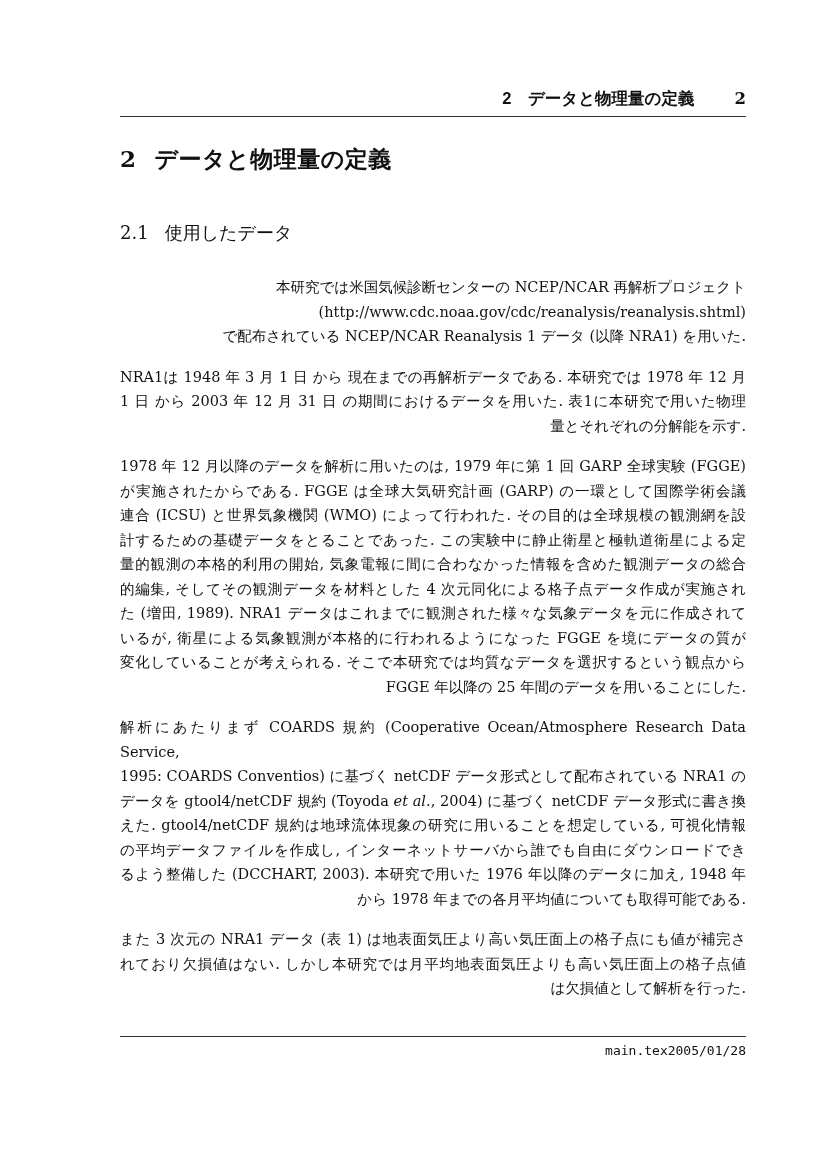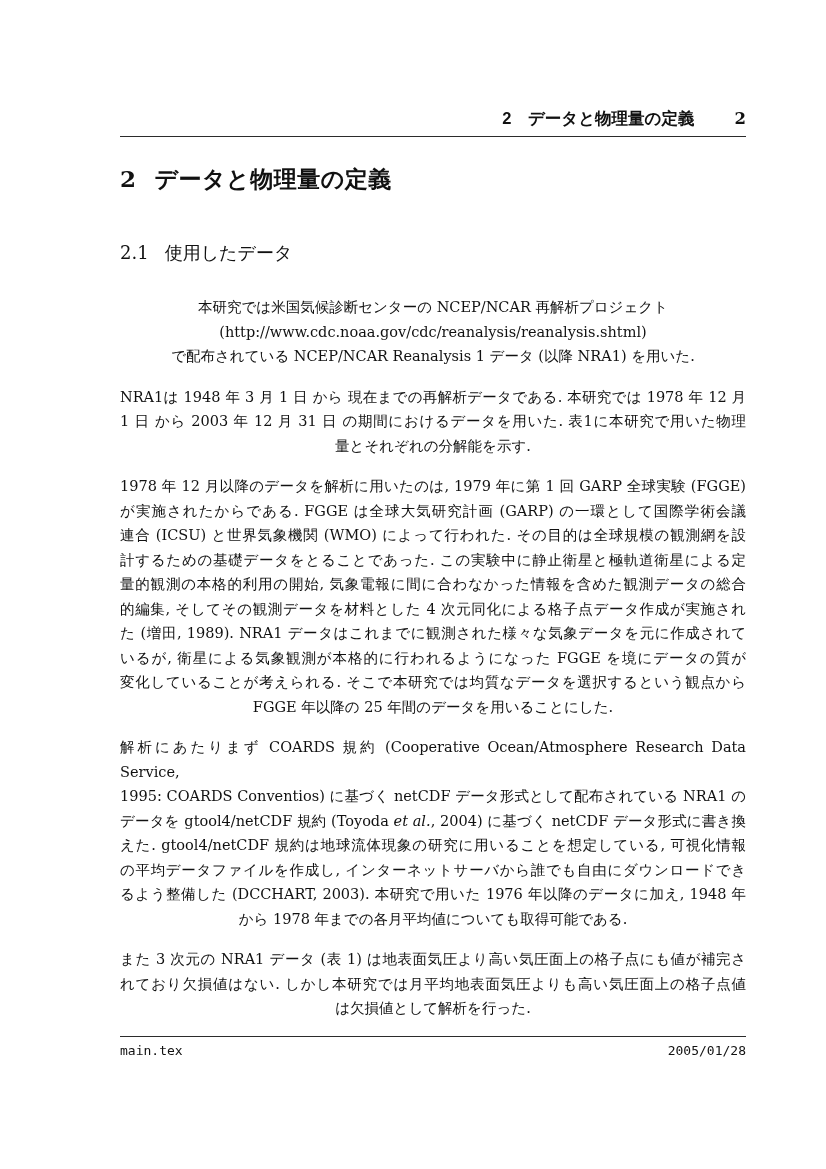--- a/index.html
+++ b/index.html
@@ -11,21 +11,20 @@
     background: #ffffff;
     color: #111111;
     font-family: "DejaVu Serif", "Liberation Serif", serif;
     overflow: hidden;
   }
   .content {
     position: absolute;
     left: 120px;
     top: 88px;
     width: 626px;
-    margin-top: 20px;
   }
   .running-header {
     display: flex;
     justify-content: flex-end;
     align-items: baseline;
     gap: 40px;
     font-family: "Liberation Sans", "DejaVu Sans", sans-serif;
     font-weight: bold;
     font-size: 16.5px;
     padding-bottom: 6px;
@@ -59,32 +58,32 @@
     line-height: 24.5px;
     margin: 0 0 16px 0;
   }
   .para .line {
     text-align: justify;
     text-align-last: justify;
     white-space: normal;
   }
   .para .line.last,
   .para .line.plain {
-    text-align: center;
+    text-align: right;
     text-align-last: auto;
   }
   .page-footer {
     position: absolute;
     left: 120px;
     top: 1036px;
     width: 626px;
     border-top: 1px solid #2b2b2b;
     padding-top: 6px;
     display: flex;
-    justify-content: space-between;
+    justify-content: flex-end;
     font-family: "DejaVu Sans Mono", "Liberation Mono", monospace;
     font-size: 13px;
   }
 </style>
 </head>
 <body>
 
 <div class="page">
   <div class="content">
 

